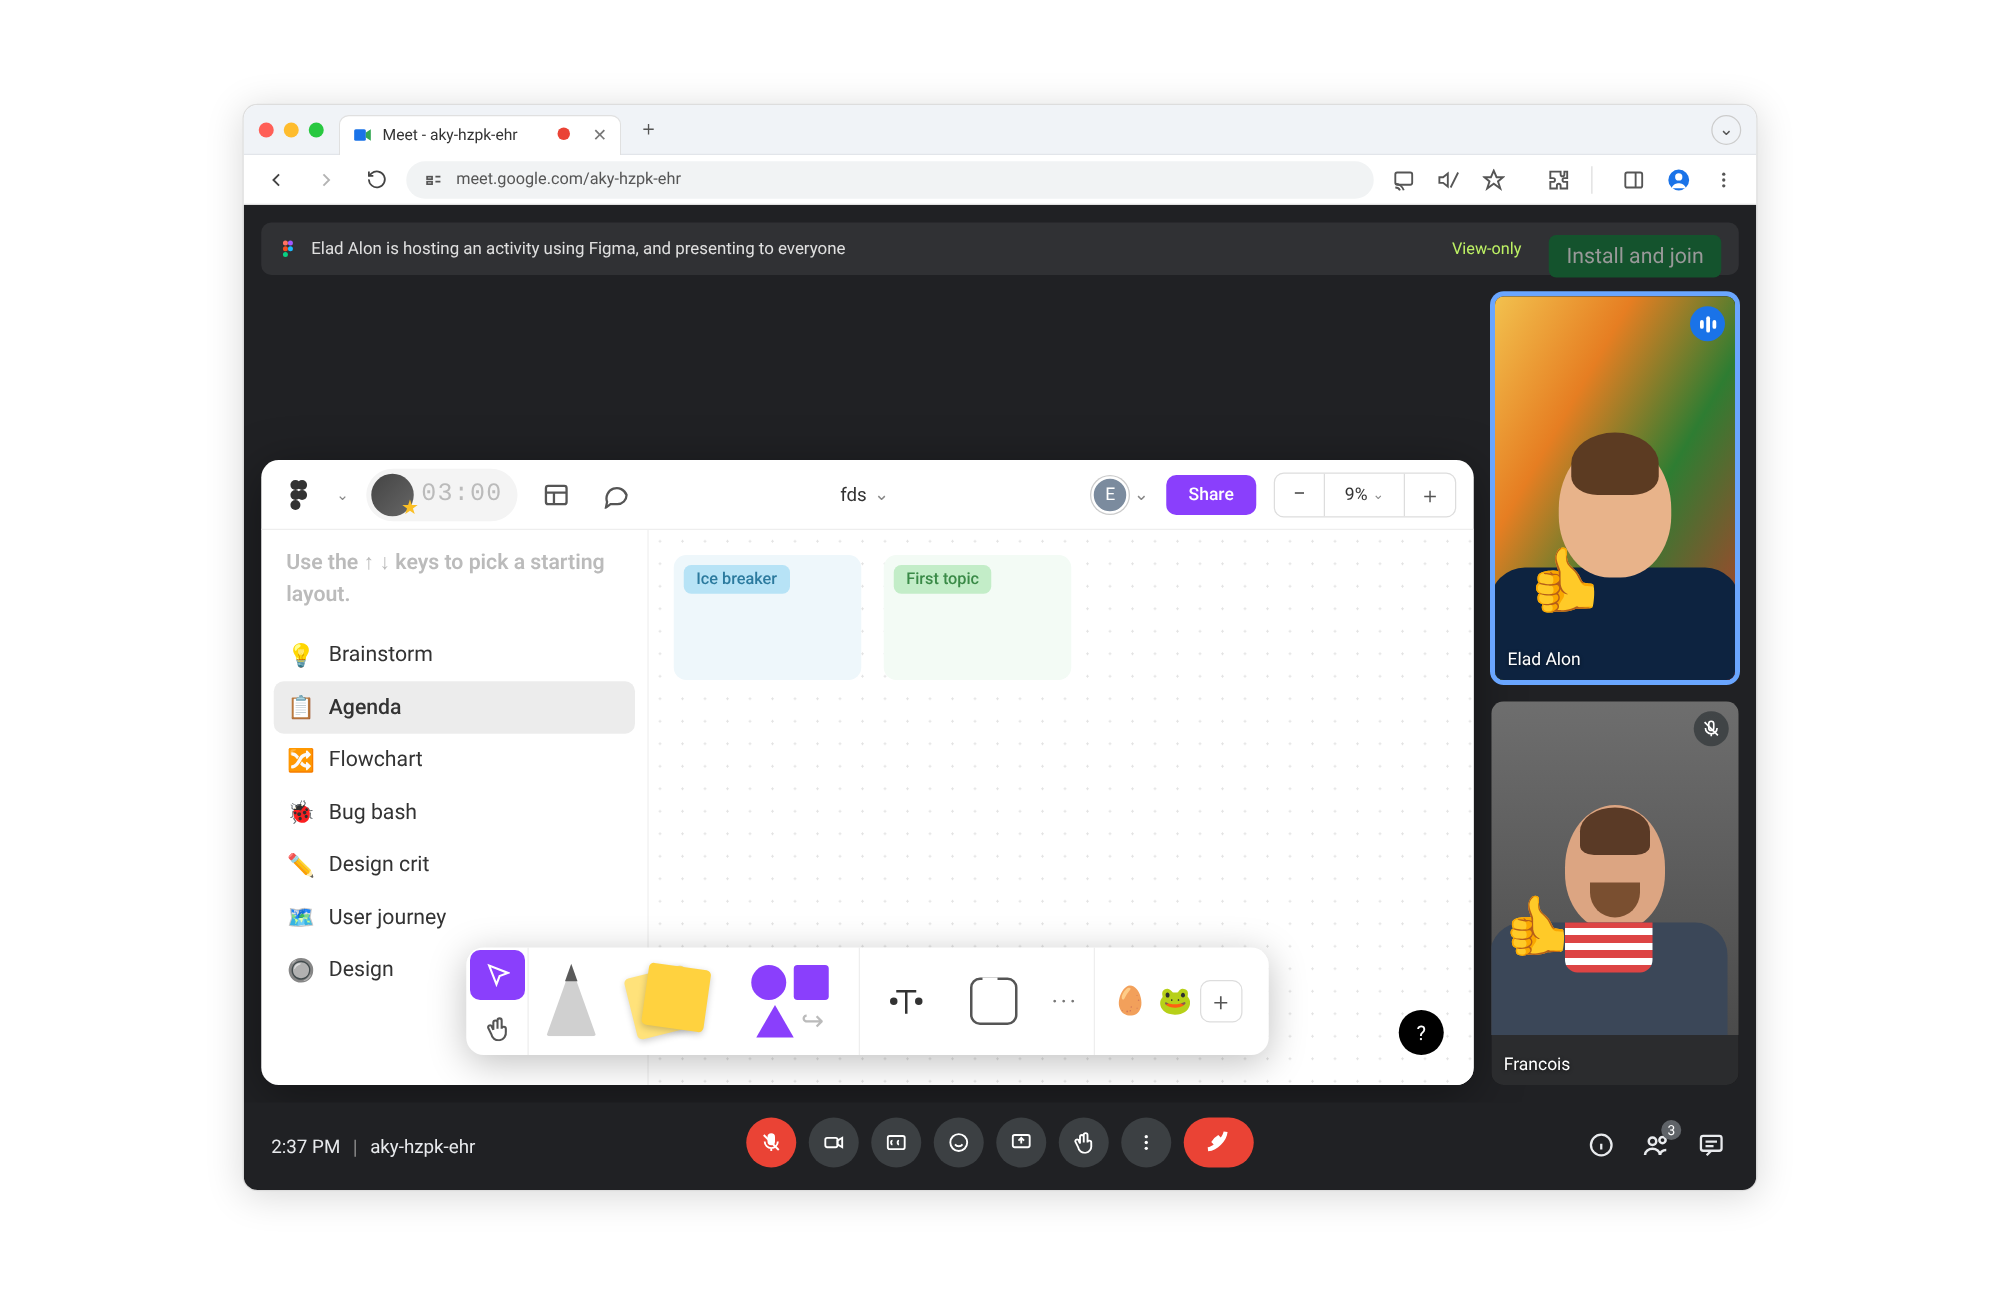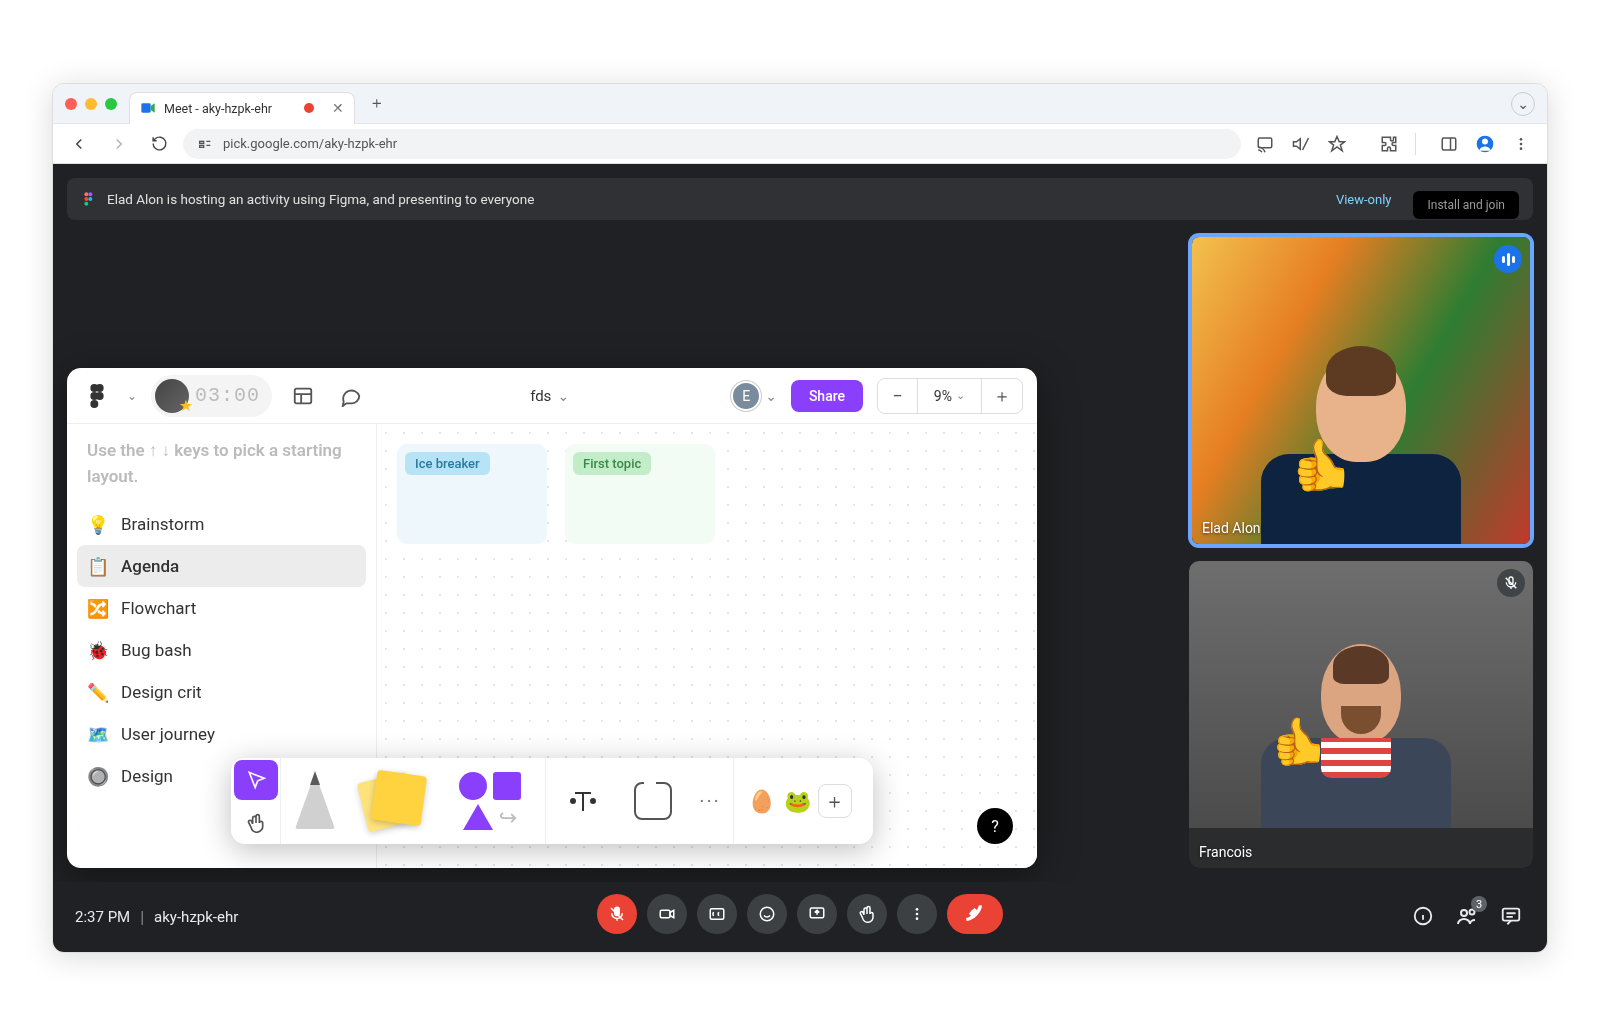--- a/index.html
+++ b/index.html
@@ -1,34 +1,34 @@
 <!DOCTYPE html>
 <html><head>
 <meta charset="utf-8">
 <style>
 * { margin: 0; padding: 0; box-sizing: border-box; }
 body { font-family: -apple-system, BlinkMacSystemFont, 'Segoe UI', Roboto, sans-serif; background: #fff; width: 1600px; height: 1036px; display:flex; align-items:center; justify-content:center; }
-.mac-window { width: 1496px; height: 870px; background: #fff; border-radius: 12px; overflow: hidden; box-shadow: 0 4px 30px rgba(0,0,0,0.15); border:1px solid #ddd; display:flex; flex-direction:column; }
+.mac-window { width: 1212px; height: 870px; background: #fff; border-radius: 12px; overflow: hidden; box-shadow: 0 4px 30px rgba(0,0,0,0.15); border:1px solid #ddd; display:flex; flex-direction:column; }
 .mac-titlebar { height: 40px; background: #f0f3f7; display:flex; align-items:center; padding: 0 12px; border-bottom: 1px solid #e2e5ea; position:relative; }
 .traffic { display:flex; gap:8px; }
 .tdot { width:12px; height:12px; border-radius:50%; }
 .tdot.red{background:#ff5f57}.tdot.yellow{background:#febc2e}.tdot.green{background:#28c840}
 .tab-region { display:flex; align-items:center; margin-left: 12px; flex:1; }
 .browser-tab { background:#fff; height:32px; border-radius:8px 8px 0 0; display:flex; align-items:center; padding:0 10px; gap:8px; font-size:12.5px; color:#333; border:1px solid #e0e0e0; border-bottom:none; margin-top:8px;}
 .favicon { width:16px; height:16px; display:flex; align-items:center; justify-content:center; }
 .newtab { margin-left:10px; width:24px; height:24px; display:flex; align-items:center; justify-content:center; color:#555; border-radius:50%;}
 .tab-menu-btn { width:24px; height:24px; border-radius:50%; border:1px solid #ccc; display:flex; align-items:center; justify-content:center; color:#555; font-size:14px;}
 .browser-toolbar { height:40px; background:#fff; display:flex; align-items:center; padding:0 10px; gap:8px; border-bottom:1px solid #e0e0e0; }
 .btn-icon { width:32px; height:32px; display:flex; align-items:center; justify-content:center; color:#444; border-radius:50%; cursor:pointer;}
 .addressbar { flex:1; height:30px; border-radius:16px; background:#f1f3f4; display:flex; align-items:center; padding:0 14px; gap:10px; font-size:13px; color:#555;}
 .tb-right { display:flex; align-items:center; gap:4px; }
 .meet-body { flex:1; background: #202124; display:flex; flex-direction:column; position:relative; }
 .activity-banner { height:42px; margin:14px 14px 0 14px; background:#303134; border-radius:8px; display:flex; align-items:center; padding:0 14px; gap:10px; color:#e0e0e0; font-size:13.5px; }
-.view-only-btn { color:#7dd3fc; font-size:13px; padding:6px 12px; cursor:pointer; }
-.install-join-btn { color:#999; background:#000000; font-size:12px; padding:7px 14px; border-radius:6px;margin-top:12px; }
+.view-only-btn { color:#bef264; font-size:13px; padding:6px 12px; cursor:pointer; }
+.install-join-btn { color:#999; background:#14532d; font-size:17px; padding:7px 14px; border-radius:6px;margin-top:12px; }
 .meet-main { flex:1; display:flex; padding:14px; gap:14px; overflow:hidden; }
 .present-area { flex:1; display:flex; align-items:flex-end; justify-content:flex-start; }
 .figma-window { width:970px; height:500px; background:#fff; border-radius:14px; box-shadow:0 8px 40px rgba(0,0,0,0.4); position:relative; overflow:hidden; display:flex; flex-direction:column; }
 .figma-topbar { height:56px; border-bottom:1px solid #eee; display:flex; align-items:center; padding:0 14px; gap:14px; }
 .figma-logo-btn { width:32px; height:32px; border-radius:6px; display:flex; align-items:center; justify-content:center; cursor:pointer;}
 .timer-chip { display:flex; align-items:center; gap:6px; background:#f4f4f4; padding:4px 12px 4px 4px; border-radius:22px;}
 .timer-avatar { width:34px; height:34px; border-radius:50%; background:linear-gradient(135deg,#444,#666); position:relative;}
 .timer-star{position:absolute;right:-4px;bottom:-2px;color:#fbbf24;font-size:16px;}
 .timer-text{ font-family:"Courier New",monospace; color:#bbb; font-size:20px; letter-spacing:1px;}
 .layout-btn, .comment-btn { width:34px; height:34px; display:flex; align-items:center; justify-content:center; color:#555; cursor:pointer;}
@@ -163,21 +163,21 @@
         </svg>
       </div>
     <div class="addressbar">
       <span>
           <svg width="16" height="16" viewBox="0 0 24 24" fill="none" stroke="#555" stroke-width="2">
             <rect x="4" y="8" width="6" height="3"></rect>
             <rect x="4" y="14" width="6" height="3"></rect>
             <path d="M14 8h6M14 14h6"></path>
           </svg>
         </span>
-      <span>pick.google.com/aky-hzpk-ehr</span>
+      <span>meet.google.com/aky-hzpk-ehr</span>
     </div>
     <div class="tb-right">
       <div class="btn-icon">
           <svg width="18" height="18" viewBox="0 0 24 24" fill="none" stroke="#555" stroke-width="2">
             <rect x="3" y="4" width="18" height="13" rx="2"></rect>
             <path d="M3 20c2 0 4 1 5 3M3 16c4 0 8 3 9 7"></path>
           </svg>
         </div>
       <div class="btn-icon">
           <svg width="18" height="18" viewBox="0 0 24 24" fill="none" stroke="#555" stroke-width="2">

